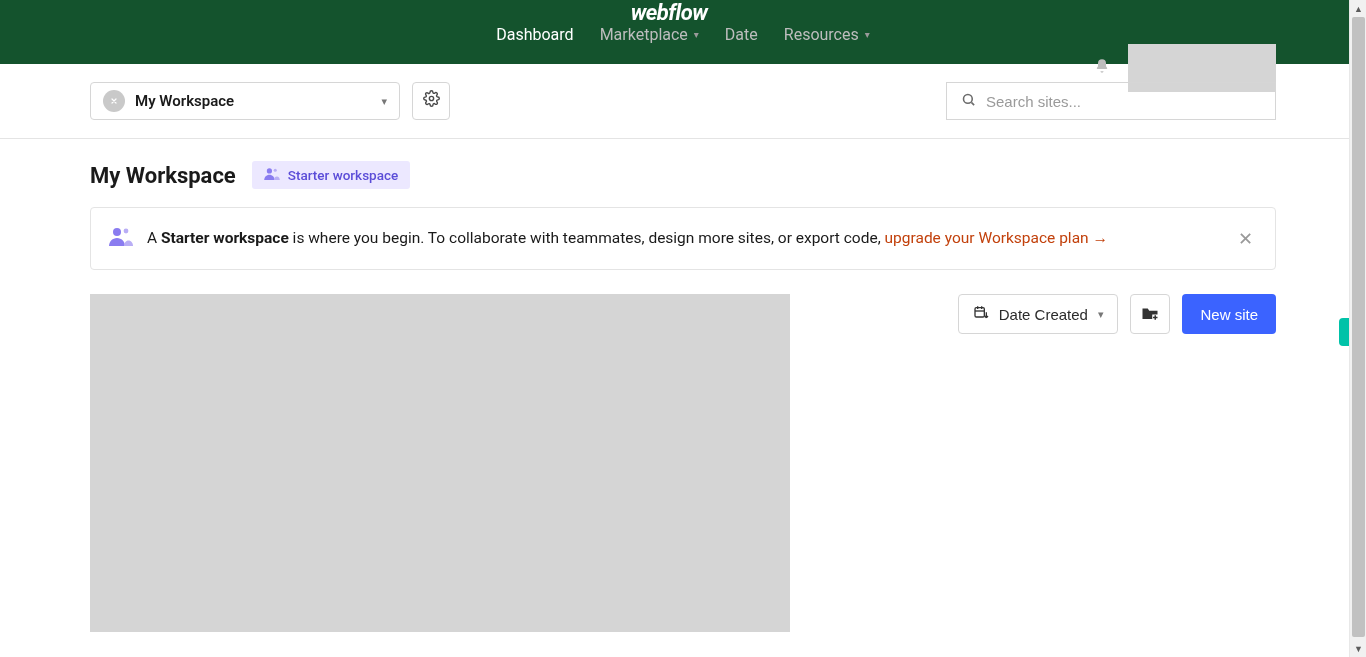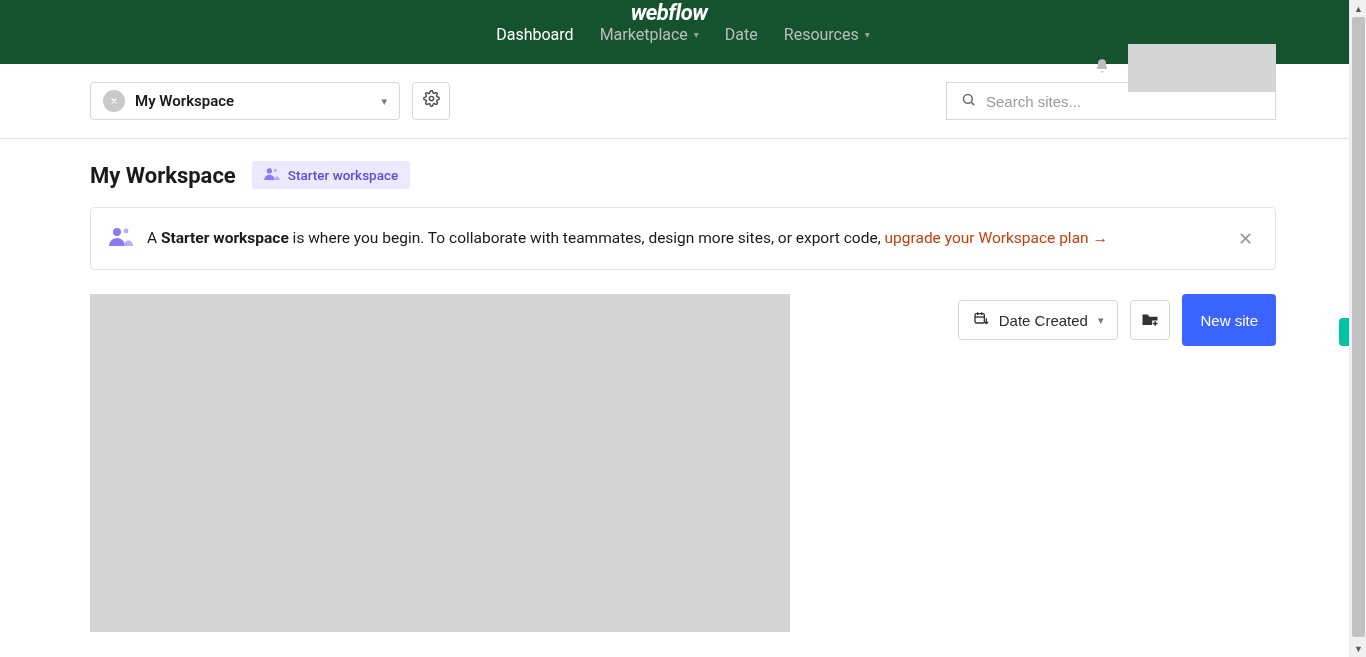--- a/index.html
+++ b/index.html
@@ -145,21 +145,21 @@
   .tool-btn {
     border:1px solid #d6d6d6;border-radius:4px;
     height:40px;padding:0 14px;background:#fff;
     display:flex;align-items:center;gap:10px;font-size:15px;
     cursor:pointer;color:#2b2b2b;
   }
   .tool-btn.icon-only{width:40px;padding:0;justify-content:center;}
   .tool-btn .ti{font-size:15px;color:#333;}
   .new-site-btn {
     background:#3b63ff;color:#fff;border:none;border-radius:4px;
-    height:52px;padding:2px 18px;font-size:15px;font-weight:500;
+    height:40px;padding:2px 18px;font-size:15px;font-weight:500;
     cursor:pointer;
   }
 </style>
 </head>
 <body>
 
 <div class="topnav">
   <div class="logo">webflow</div>
   <div class="nav-links">
     <div class="nav-link active">

